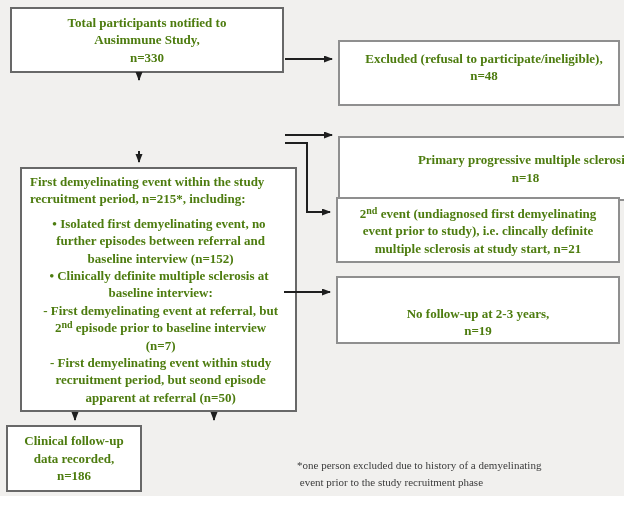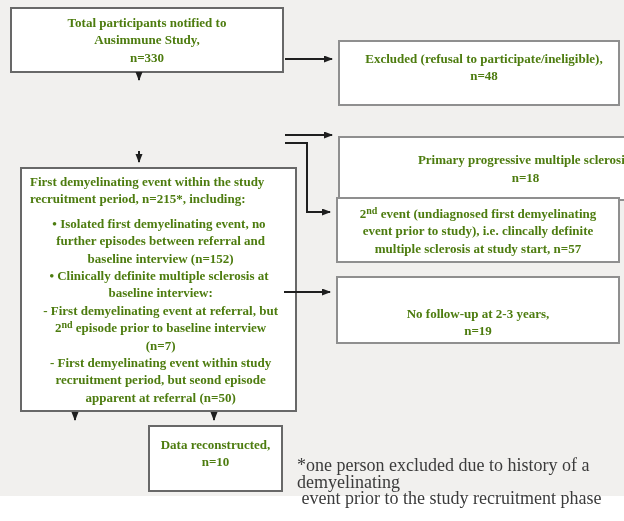--- a/index.html
+++ b/index.html
@@ -30,21 +30,21 @@
   #box-first-event{padding:4px 7px 2px 8px;}
   #box-first-event .c-header{white-space:pre-wrap;}
   #box-first-event .c-body{white-space:pre-wrap;margin-top:7px;text-align:center;}
   #box-excluded{padding-top:8px;padding-left:10px;}
   #box-second-event{padding-top:6px;}
   #box-no-followup{padding-top:27px;}
   #box-data-reconstructed{padding-top:9px;}
   sup{font-size:10px;vertical-align:4px;line-height:0;}
   #footnote{
     position:absolute;left:297px;top:457px;width:318px;
-    color:#3b3b3b;font-size:18px;line-height:16.5px;
+    color:#3b3b3b;font-size:11px;line-height:16.5px;
     white-space:pre-wrap;
   }
   #connectors{position:absolute;left:0;top:0;pointer-events:none;}
 </style>
 </head>
 <body>
 
 <div id="stage">
   <div id="panel"></div>
 
@@ -64,40 +64,41 @@
 • Clinically definite multiple sclerosis at
  baseline interview:
  - First demyelinating event at referral, but
  2</span><sup>nd</sup><span> episode prior to baseline interview
  (n=7)
  - First demyelinating event within study
  recruitment period, but seond episode
  apparent at referral (n=50)</span></div>
   </div>
 
+  <div class="box lcol center-mid" id="box-clinical-followup" style="left:6px;top:425px;width:136px;height:67px;">
+    <div class="txt">Clinical follow-up
+data recorded,
+n=186</div>
+  </div>
 
-  <div class="box lcol" id="box-data-reconstructed" style="left:148px;top:425px;width:135px;height:67px;">
-    <div class="txt">Data reconstructed,
-n=10</div>
-  </div>
 
   <div class="box rcol" id="box-excluded" style="left:338px;top:40px;width:282px;height:66px;">
     <div class="txt">Excluded (refusal to participate/ineligible),
 n=48</div>
   </div>
 
   <div class="box rcol center-mid" id="box-ppms" style="left:338px;top:136px;width:334px;height:65px;padding-left:41px;">
     <div class="txt">Primary progressive multiple sclerosis,
 n=18</div>
   </div>
 
   <div class="box rcol" id="box-second-event" style="left:336px;top:197px;width:284px;height:66px;">
     <div class="txt"><span>2</span><sup>nd</sup><span> event (undiagnosed first demyelinating
 event prior to study), i.e. clincally definite
-multiple sclerosis at study start, n=57</span></div>
+multiple sclerosis at study start, n=21</span></div>
   </div>
 
   <div class="box rcol" id="box-no-followup" style="left:336px;top:276px;width:284px;height:68px;">
     <div class="txt">No follow-up at 2-3 years,
 n=19</div>
   </div>
 
   <div id="footnote">*one person excluded due to history of a demyelinating
  event prior to the study recruitment phase</div>
 

